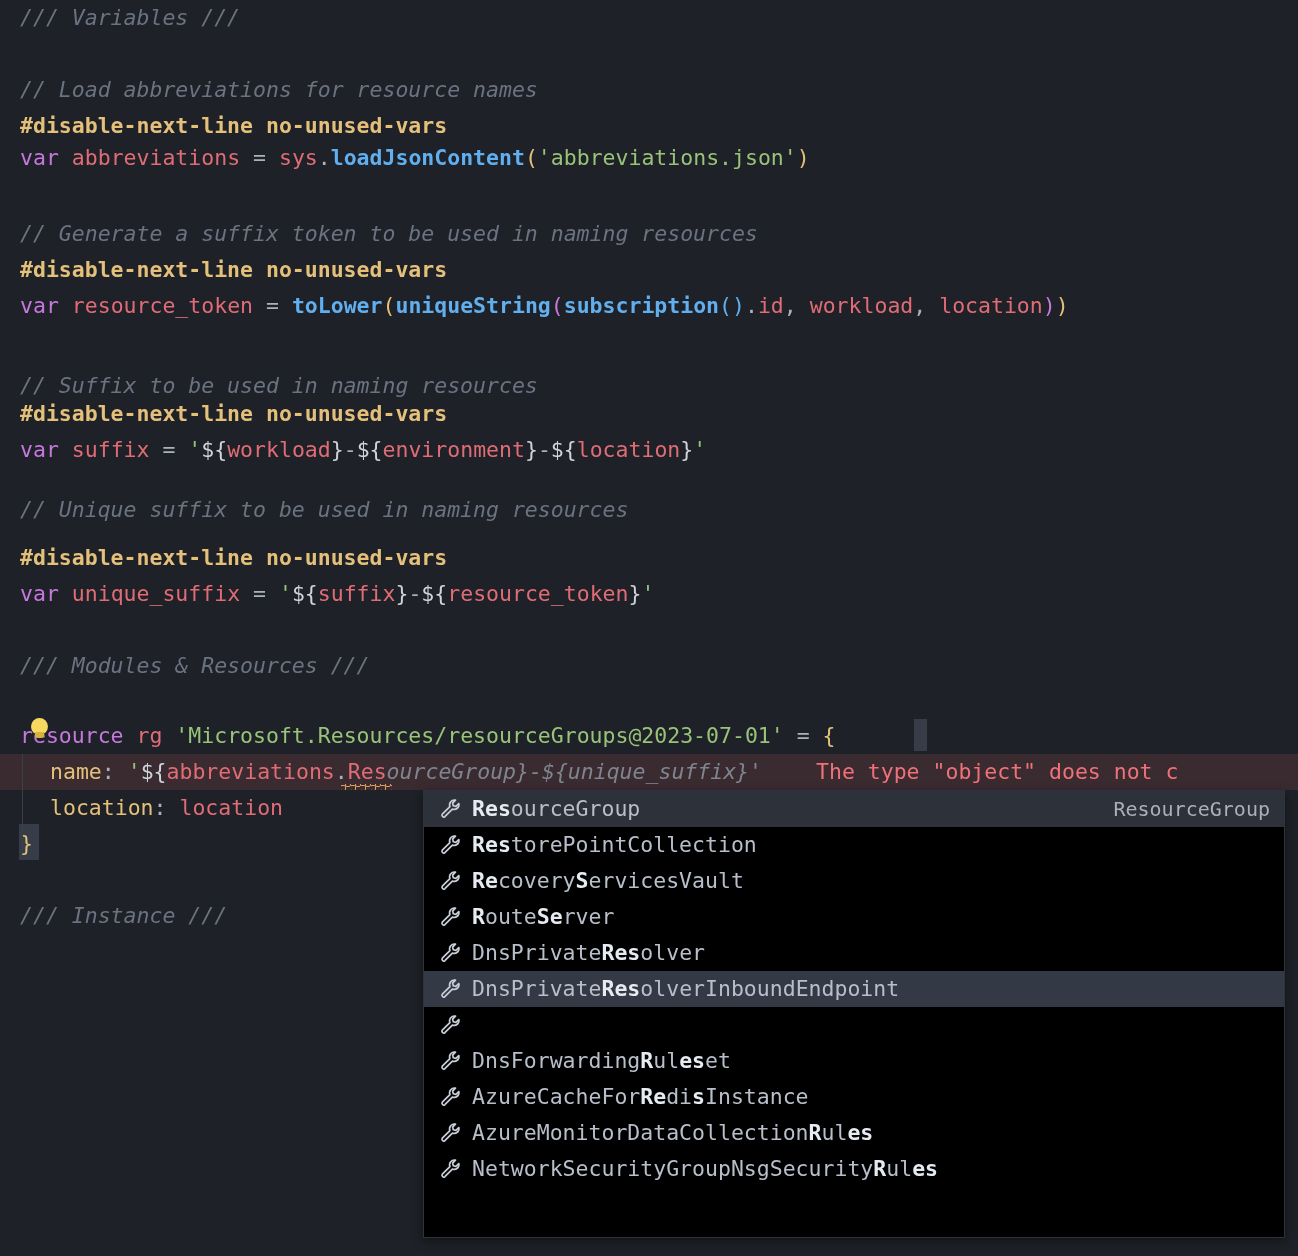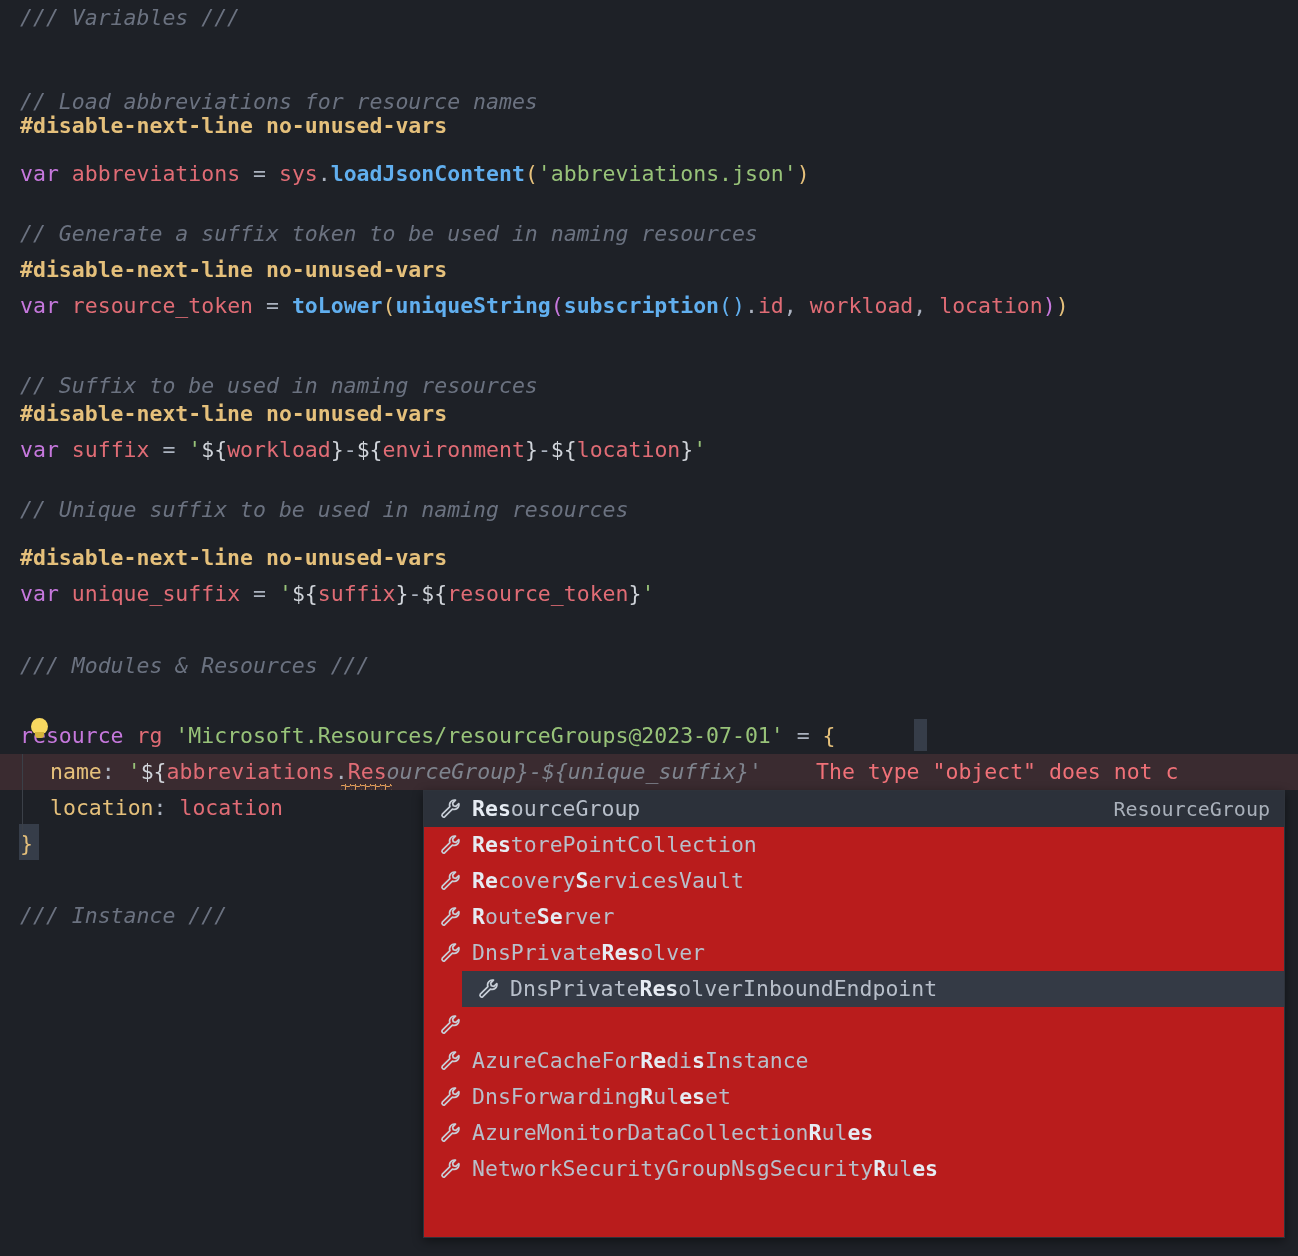--- a/index.html
+++ b/index.html
@@ -106,39 +106,39 @@
     position: absolute;
     left: 6px; top: 14px;
     width: 9px; height: 6px;
     background: #d6b43c;
     border-radius: 0 0 3px 3px;
   }
 
   
   #suggest {
     position: absolute;
-    background: #b91c1c;
+    background: #000000;
     border: 1px solid #2e333b;
     box-shadow: 0 3px 10px rgba(0,0,0,0.45);
     box-sizing: border-box;
     overflow: hidden;
   }
   .sug-row {
     position: relative;
     height: 36px;
     display: flex;
     align-items: center;
     padding-left: 12px;
     box-sizing: border-box;
     font-size: 21.5px;
     color: #b8bfca;
     white-space: pre;
   }
   .sug-row.selected  { background: #2c313a; }
-  .sug-row.focused   { background: #343a45; margin-left: 38px; }
+  .sug-row.focused   { background: #343a45; }
 
   .sug-icon {
     width: 30px;
     height: 24px;
     flex: 0 0 30px;
     margin-right: 6px;
     display: block;
   }
   .sug-label { flex: 0 0 auto; }
   .sug-label b { color: #e6ebf2; font-weight: bold; }
@@ -151,25 +151,25 @@
 </style>
 </head>
 <body>
 
 <div id="editor">
 
   <div class="code-line" style="top:0px"><span class="t-comment">/// Variables ///</span></div>
 
   <div class="code-line" style="top:36px"></div>
 
-  <div class="code-line" style="top:84px"><span class="t-comment">// Load abbreviations for resource names</span></div>
+  <div class="code-line" style="top:72px"><span class="t-comment">// Load abbreviations for resource names</span></div>
 
   <div class="code-line" style="top:108px"><span class="t-deco">#disable-next-line</span> <span class="t-deco">no-unused-vars</span></div>
 
-  <div class="code-line" style="top:156px"><span class="t-kw">var</span> <span class="t-ident">abbreviations</span> <span class="t-op">=</span> <span class="t-ident">sys</span><span class="t-punc">.</span><span class="t-func">loadJsonContent</span><span class="t-paren-y">(</span><span class="t-str">'abbreviations.json'</span><span class="t-paren-y">)</span></div>
+  <div class="code-line" style="top:140px"><span class="t-kw">var</span> <span class="t-ident">abbreviations</span> <span class="t-op">=</span> <span class="t-ident">sys</span><span class="t-punc">.</span><span class="t-func">loadJsonContent</span><span class="t-paren-y">(</span><span class="t-str">'abbreviations.json'</span><span class="t-paren-y">)</span></div>
 
   <div class="code-line" style="top:180px"></div>
 
   <div class="code-line" style="top:216px"><span class="t-comment">// Generate a suffix token to be used in naming resources</span></div>
 
   <div class="code-line" style="top:252px"><span class="t-deco">#disable-next-line</span> <span class="t-deco">no-unused-vars</span></div>
 
   <div class="code-line" style="top:288px"><span class="t-kw">var</span> <span class="t-ident">resource_token</span> <span class="t-op">=</span> <span class="t-func">toLower</span><span class="t-paren-y">(</span><span class="t-func">uniqueString</span><span class="t-paren-p">(</span><span class="t-func">subscription</span><span class="t-paren-b">()</span><span class="t-punc">.</span><span class="t-ident">id</span><span class="t-punc">,</span> <span class="t-ident">workload</span><span class="t-punc">,</span> <span class="t-ident">location</span><span class="t-paren-p">)</span><span class="t-paren-y">)</span></div>
 
   <div class="code-line" style="top:324px"></div>
@@ -236,24 +236,24 @@
           <path d="M16.5 3.2a4.8 4.8 0 0 0-5.6 6.4L3.3 17.2a1.8 1.8 0 0 0 2.5 2.5l7.6-7.6a4.8 4.8 0 0 0 6.4-5.6l-2.9 2.9-2.6-.7-.7-2.6z"></path>
         </svg><span class="sug-label">DnsPrivate<b>Res</b>olver</span></div>
       <div class="sug-row focused"><svg class="sug-icon" viewBox="0 0 24 24" fill="none" stroke="#c8cfd8" stroke-width="1.7" stroke-linecap="round" stroke-linejoin="round">
           <path d="M16.5 3.2a4.8 4.8 0 0 0-5.6 6.4L3.3 17.2a1.8 1.8 0 0 0 2.5 2.5l7.6-7.6a4.8 4.8 0 0 0 6.4-5.6l-2.9 2.9-2.6-.7-.7-2.6z"></path>
         </svg><span class="sug-label">DnsPrivate<b>Res</b>olverInboundEndpoint</span></div>
       <div class="sug-row"><svg class="sug-icon" viewBox="0 0 24 24" fill="none" stroke="#c8cfd8" stroke-width="1.7" stroke-linecap="round" stroke-linejoin="round">
           <path d="M16.5 3.2a4.8 4.8 0 0 0-5.6 6.4L3.3 17.2a1.8 1.8 0 0 0 2.5 2.5l7.6-7.6a4.8 4.8 0 0 0 6.4-5.6l-2.9 2.9-2.6-.7-.7-2.6z"></path>
         </svg></div>
       <div class="sug-row"><svg class="sug-icon" viewBox="0 0 24 24" fill="none" stroke="#c8cfd8" stroke-width="1.7" stroke-linecap="round" stroke-linejoin="round">
           <path d="M16.5 3.2a4.8 4.8 0 0 0-5.6 6.4L3.3 17.2a1.8 1.8 0 0 0 2.5 2.5l7.6-7.6a4.8 4.8 0 0 0 6.4-5.6l-2.9 2.9-2.6-.7-.7-2.6z"></path>
+        </svg><span class="sug-label">DnsForwarding<b>R</b>ul<b>es</b>et</span></div>
+      <div class="sug-row"><svg class="sug-icon" viewBox="0 0 24 24" fill="none" stroke="#c8cfd8" stroke-width="1.7" stroke-linecap="round" stroke-linejoin="round">
+          <path d="M16.5 3.2a4.8 4.8 0 0 0-5.6 6.4L3.3 17.2a1.8 1.8 0 0 0 2.5 2.5l7.6-7.6a4.8 4.8 0 0 0 6.4-5.6l-2.9 2.9-2.6-.7-.7-2.6z"></path>
         </svg><span class="sug-label">AzureCacheFor<b>Re</b>di<b>s</b>Instance</span></div>
-      <div class="sug-row"><svg class="sug-icon" viewBox="0 0 24 24" fill="none" stroke="#c8cfd8" stroke-width="1.7" stroke-linecap="round" stroke-linejoin="round">
-          <path d="M16.5 3.2a4.8 4.8 0 0 0-5.6 6.4L3.3 17.2a1.8 1.8 0 0 0 2.5 2.5l7.6-7.6a4.8 4.8 0 0 0 6.4-5.6l-2.9 2.9-2.6-.7-.7-2.6z"></path>
-        </svg><span class="sug-label">DnsForwarding<b>R</b>ul<b>es</b>et</span></div>
       <div class="sug-row"><svg class="sug-icon" viewBox="0 0 24 24" fill="none" stroke="#c8cfd8" stroke-width="1.7" stroke-linecap="round" stroke-linejoin="round">
           <path d="M16.5 3.2a4.8 4.8 0 0 0-5.6 6.4L3.3 17.2a1.8 1.8 0 0 0 2.5 2.5l7.6-7.6a4.8 4.8 0 0 0 6.4-5.6l-2.9 2.9-2.6-.7-.7-2.6z"></path>
         </svg><span class="sug-label">AzureMonitorDataCollection<b>R</b>ul<b>es</b></span></div>
       <div class="sug-row"><svg class="sug-icon" viewBox="0 0 24 24" fill="none" stroke="#c8cfd8" stroke-width="1.7" stroke-linecap="round" stroke-linejoin="round">
           <path d="M16.5 3.2a4.8 4.8 0 0 0-5.6 6.4L3.3 17.2a1.8 1.8 0 0 0 2.5 2.5l7.6-7.6a4.8 4.8 0 0 0 6.4-5.6l-2.9 2.9-2.6-.7-.7-2.6z"></path>
         </svg><span class="sug-label">NetworkSecurityGroupNsgSecurity<b>R</b>ul<b>es</b></span></div>
     </div>
 
 </div>
 

